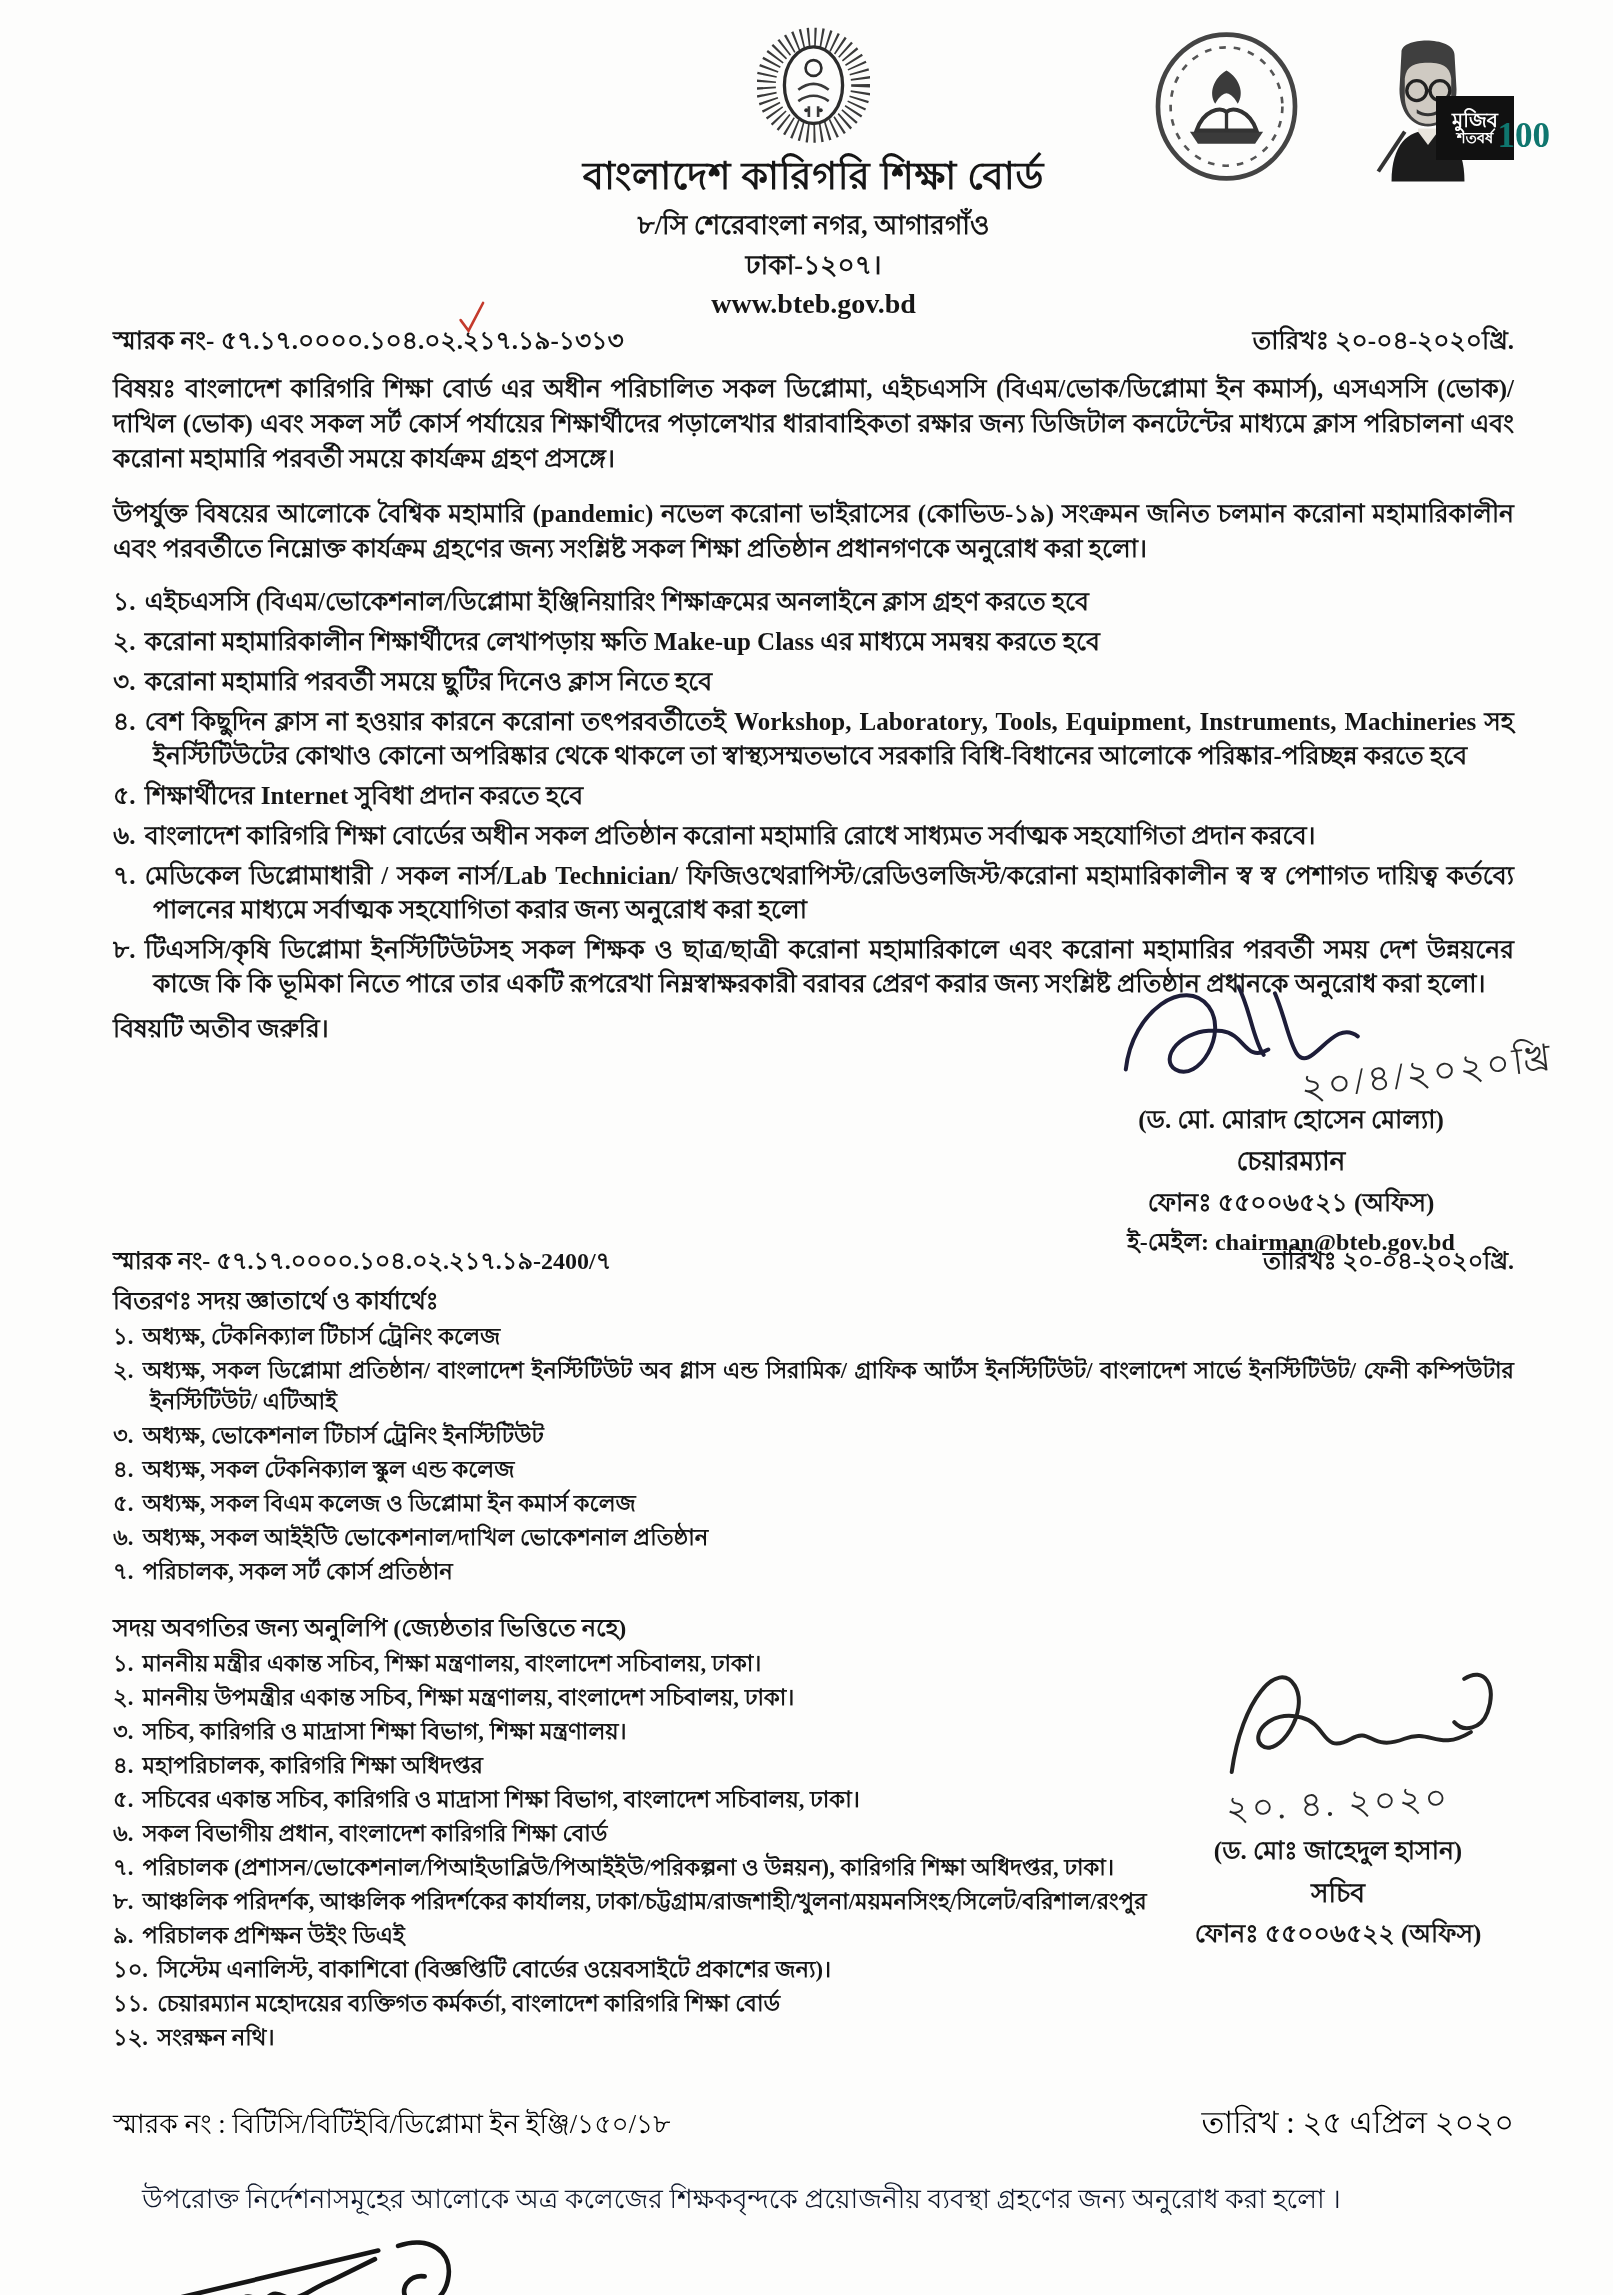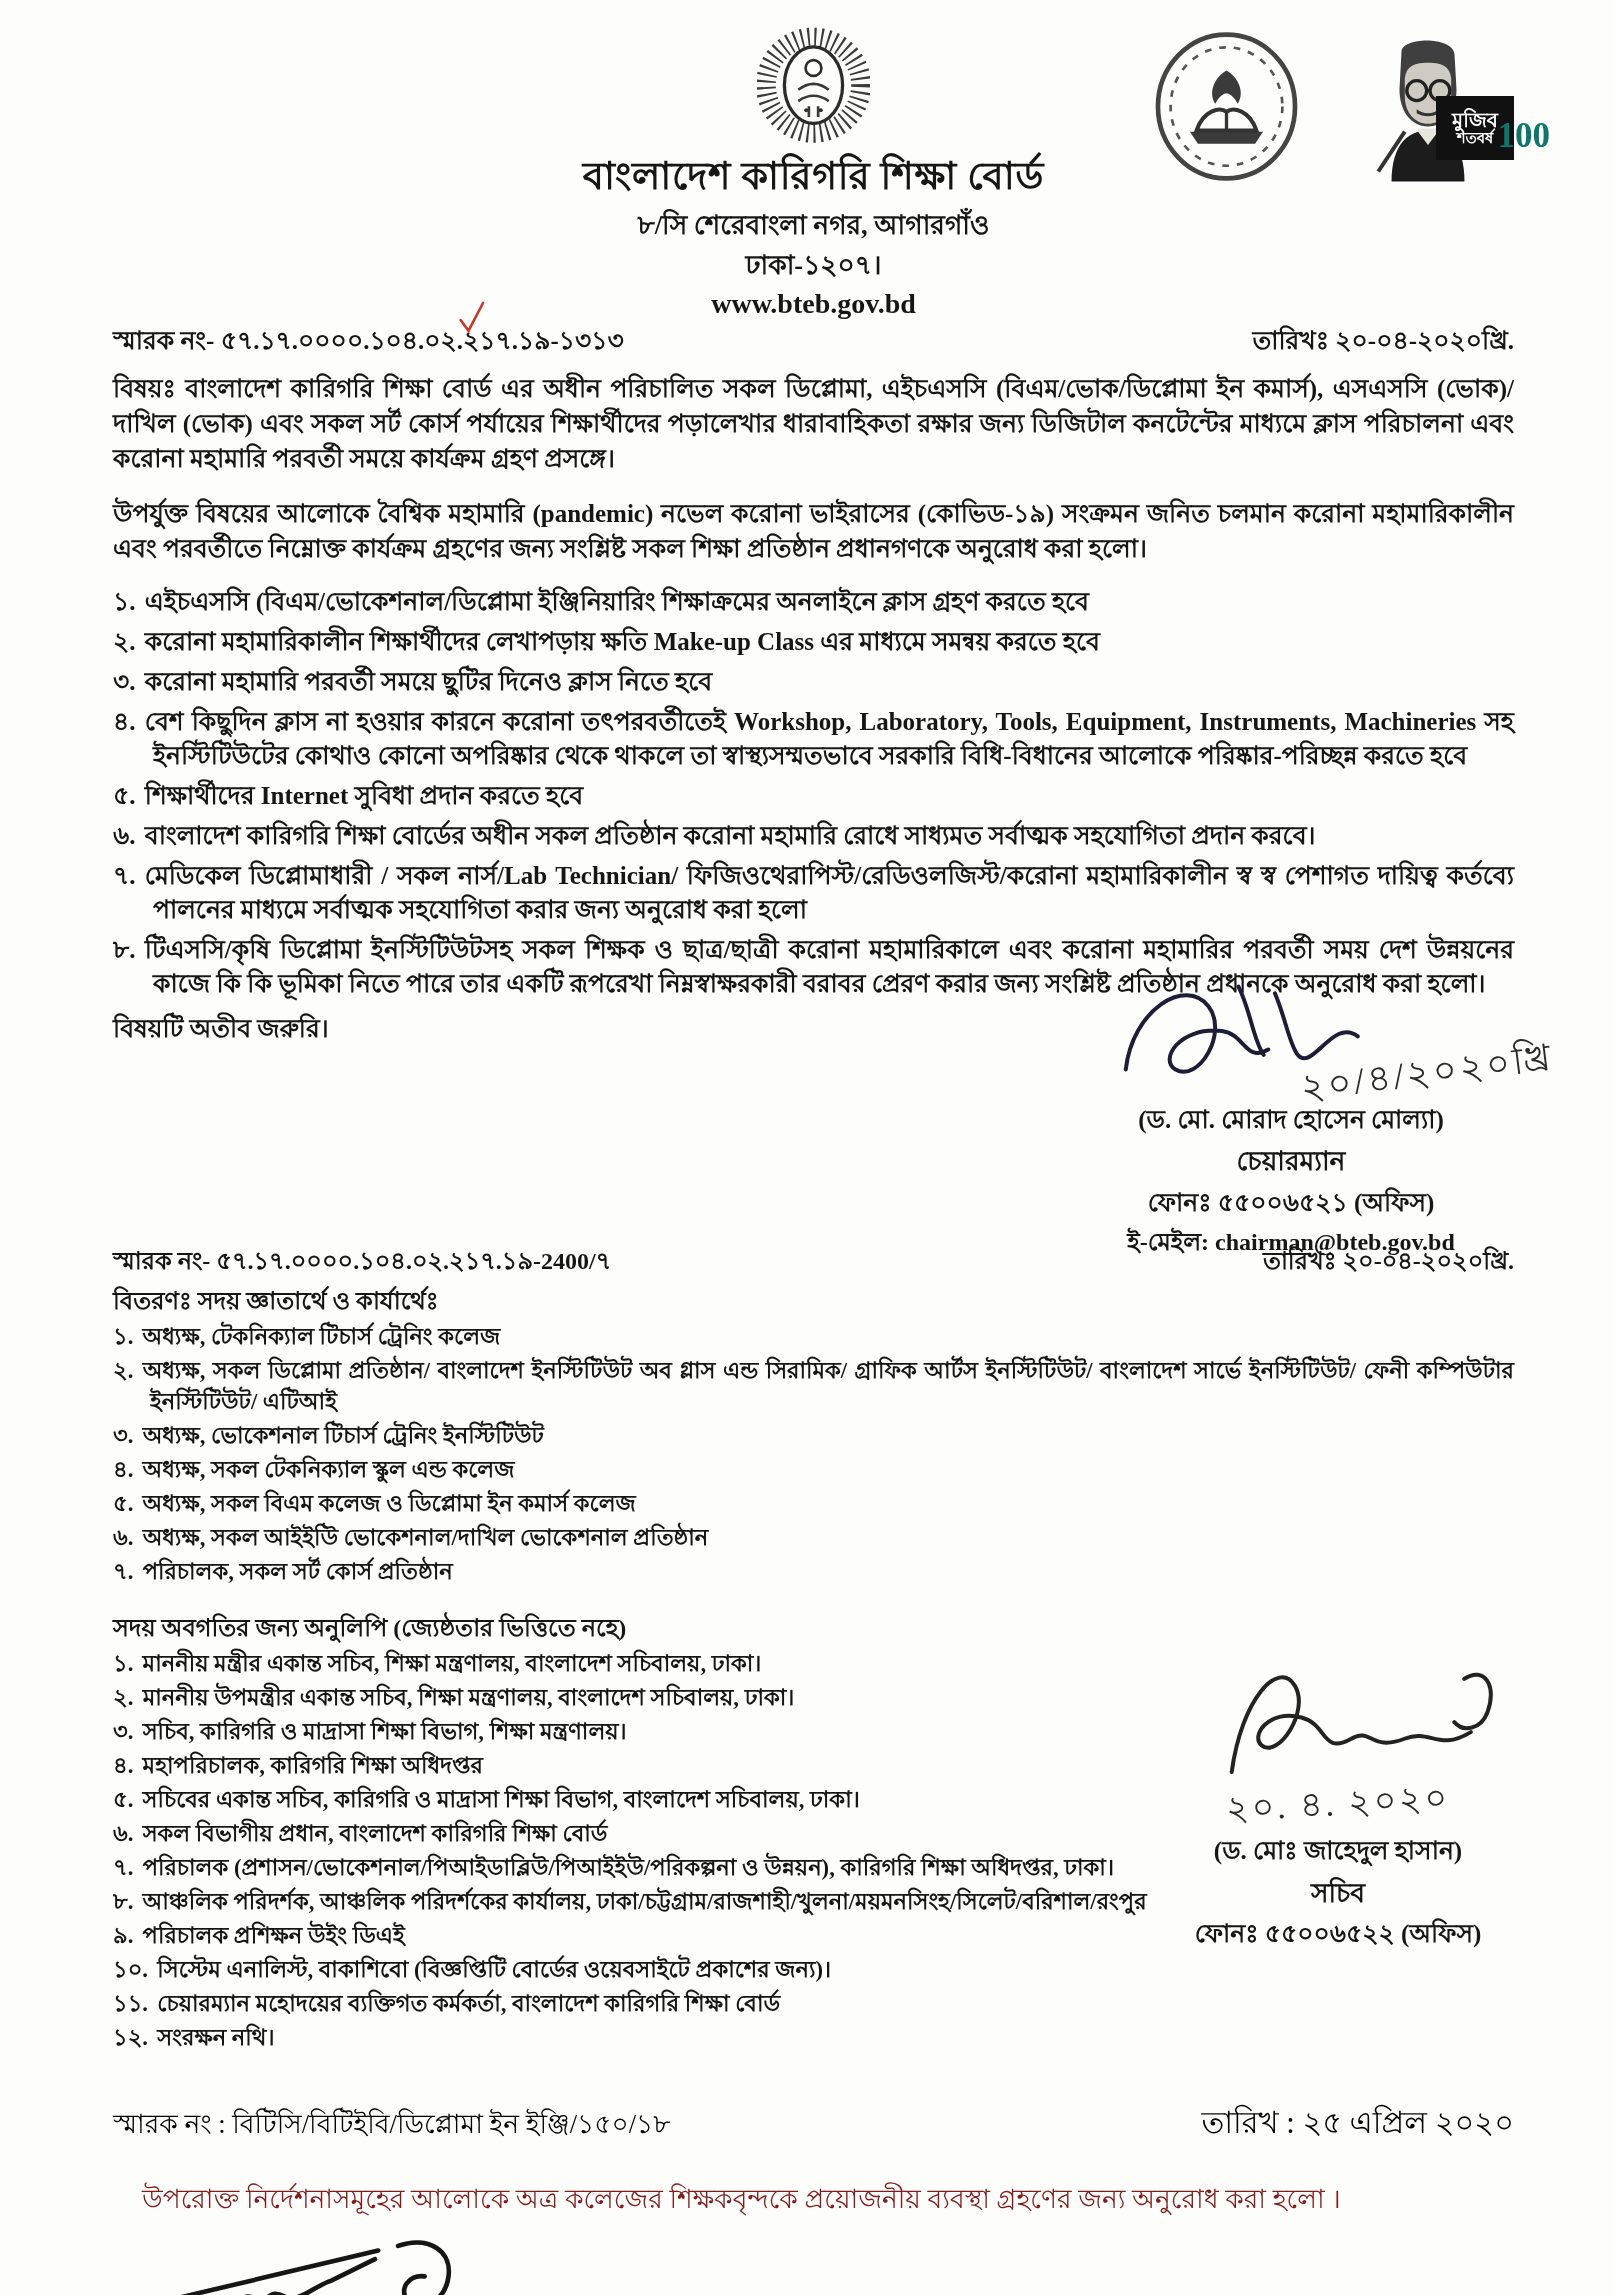--- a/index.html
+++ b/index.html
@@ -52,21 +52,21 @@
   .sign-email{font-size:24px;margin-top:6.6px;}
   
   .memo-row2{font-size:24px;margin-top:199px;}
   .small-head{font-size:24px;font-weight:700;margin-top:8px;}
   .small-list{font-size:22.6px;line-height:1.3;font-weight:600;margin-top:4px;}
   .small-list .li{padding-left:37px;text-indent:-37px;margin-bottom:3.3px;}
   .cc-head{margin-top:25px;}
   
   .memo-row3{margin-top:49px;font-weight:400;color:#000;font-size:26.5px;}
   .memo-row3 .date{font-size:30.5px;font-weight:400;}
-  .instruction{margin:37px 0 0 29px;font-weight:400;color:#7f1d1d;font-size:26.5px;}
+  .instruction{margin:37px 0 0 29px;font-weight:400;color:#0f172a;font-size:26.5px;}
   .principal-block{margin-top:17px;font-weight:400;color:#000;font-size:26.5px;}
   .red-mark{position:absolute;top:300px;left:458px;}
   .seal-stroke{stroke:#3a3a3a;fill:none;}
 </style>
 </head>
 <body>
 
 <div class="page">
 
   <div class="header">

